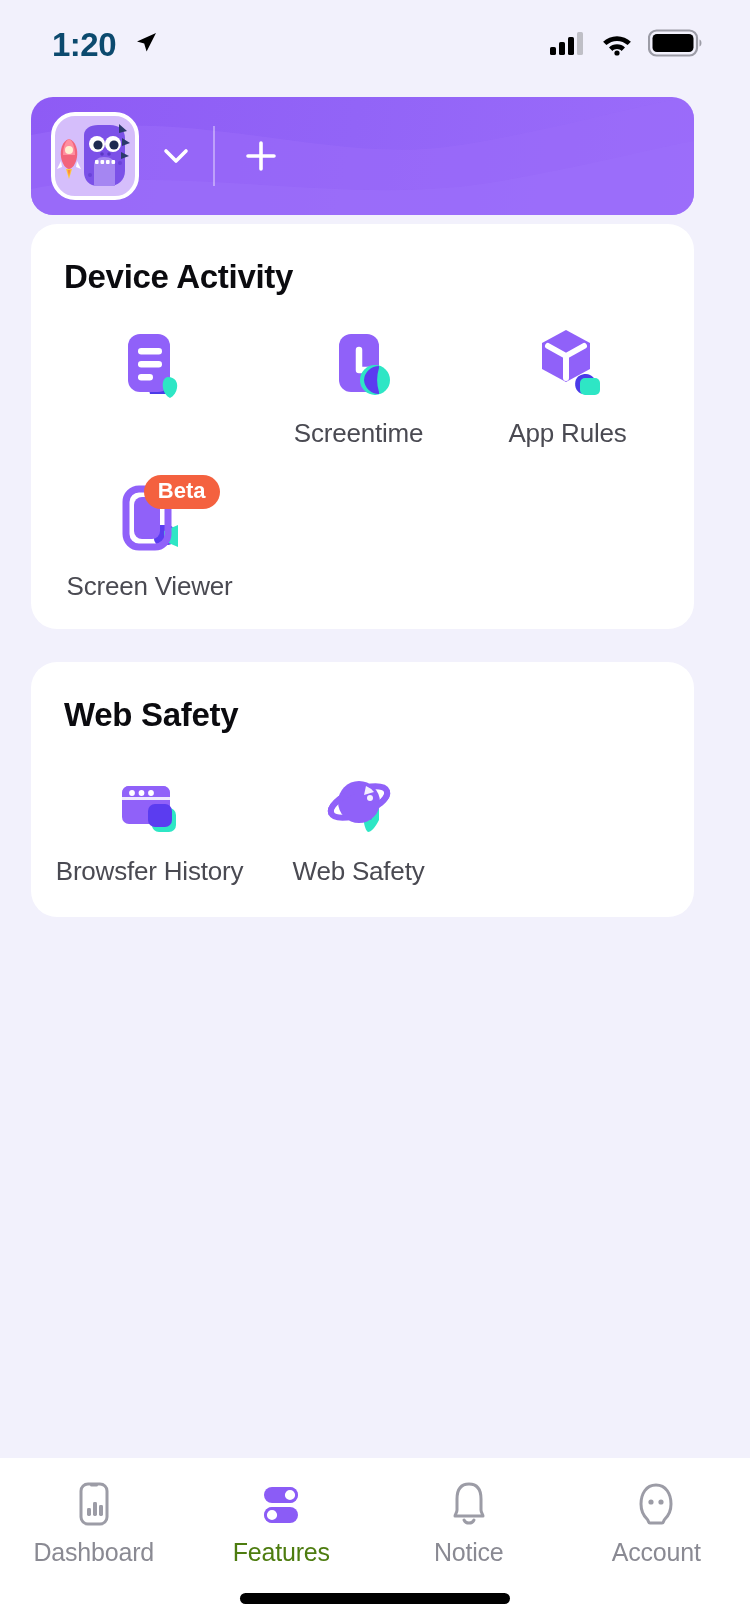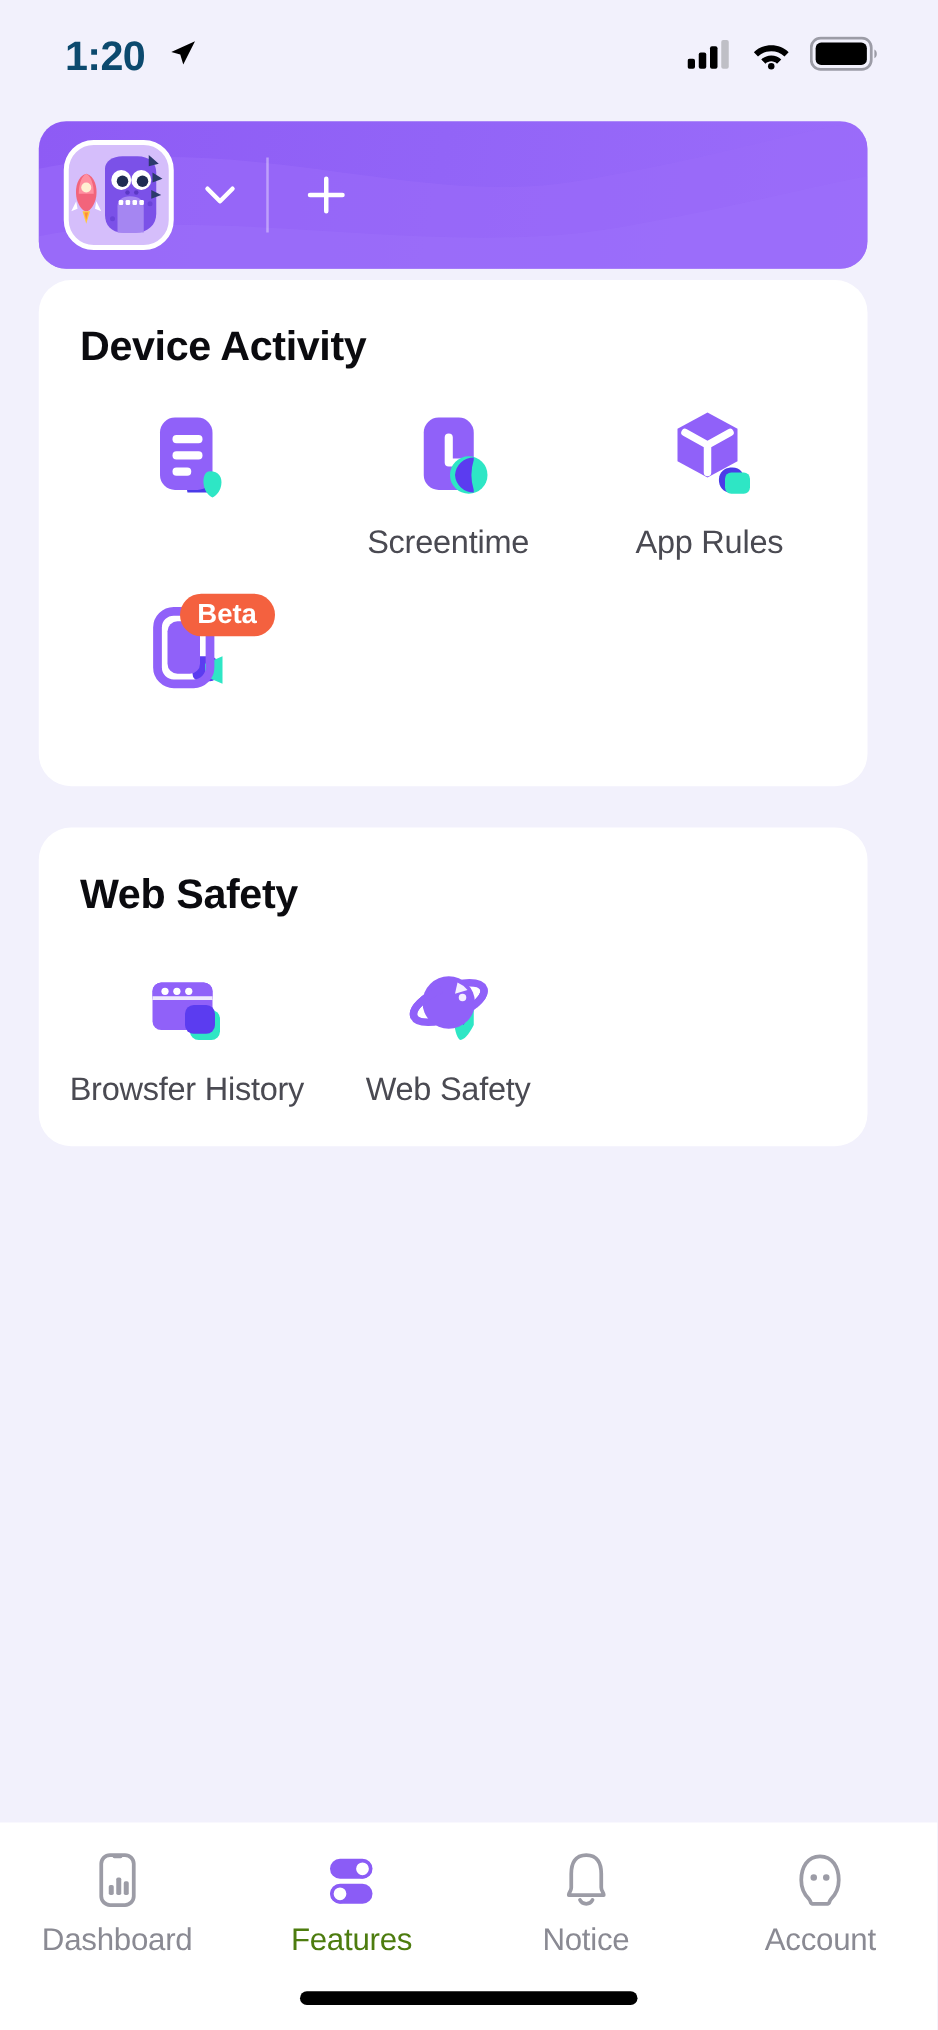--- a/index.html
+++ b/index.html
@@ -231,20 +231,21 @@
       <div class="tile">
         <div class="tile-ico">
           <svg width="92" height="78" viewBox="0 0 92 78">
             <rect x="50" y="50" width="20" height="20" rx="6" fill="#5B3CF0"></rect>
             <path d="M60 56 L74 50 L74 72 L60 66 Z" fill="#2EE6C5"></path>
             <rect x="22" y="14" width="42" height="58" rx="13" fill="none" stroke="#9061F9" stroke-width="7"></rect>
             <rect x="30" y="22" width="26" height="42" rx="8" fill="#9061F9"></rect>
           </svg>
           <span class="beta">Beta</span>
         </div>
+        <div class="tile-lbl">Screen Viewer</div>
       </div>
 
     </div>
   </div>
 
   <div class="card" id="card-websafety">
     <div class="card-title">Web Safety</div>
     <div class="grid">
 
       <div class="tile">

